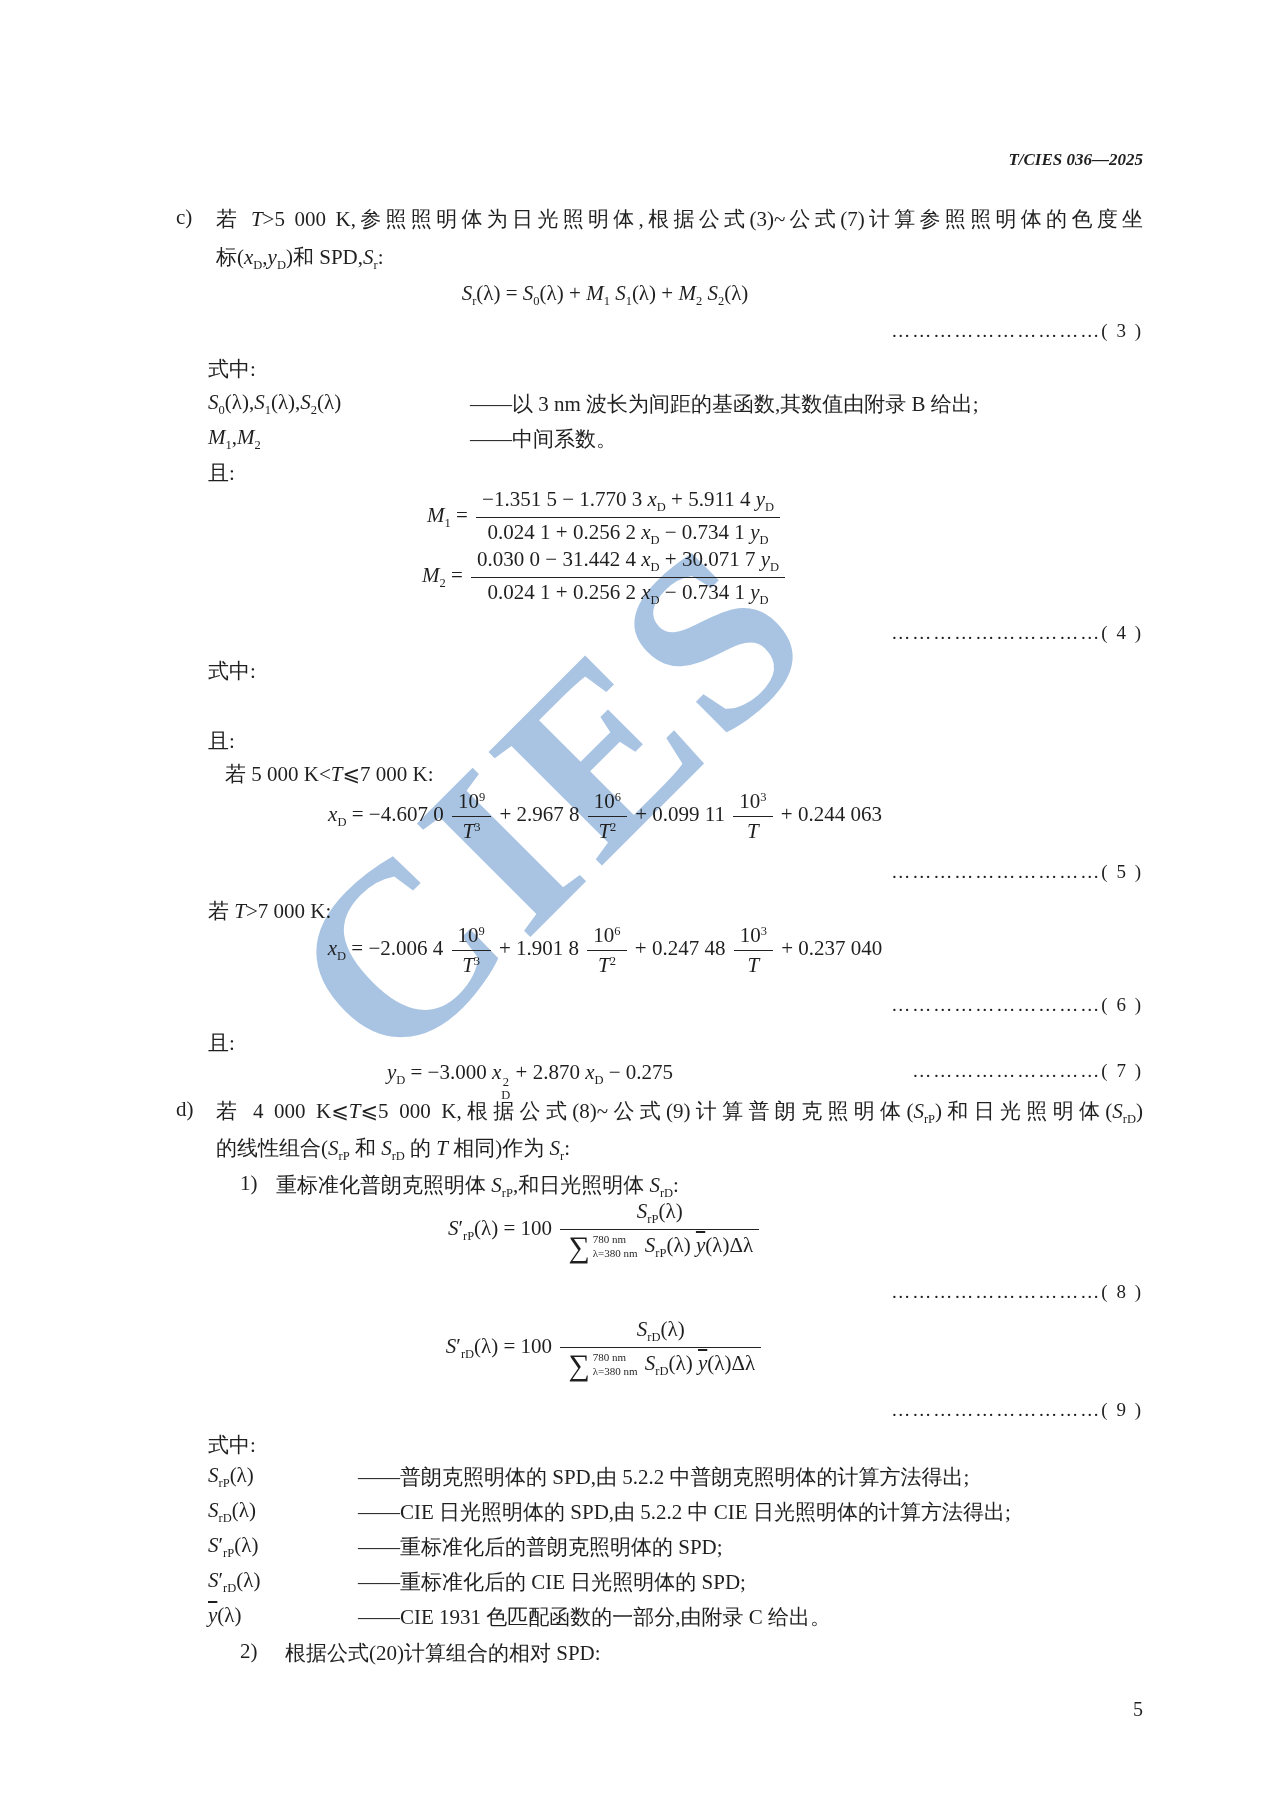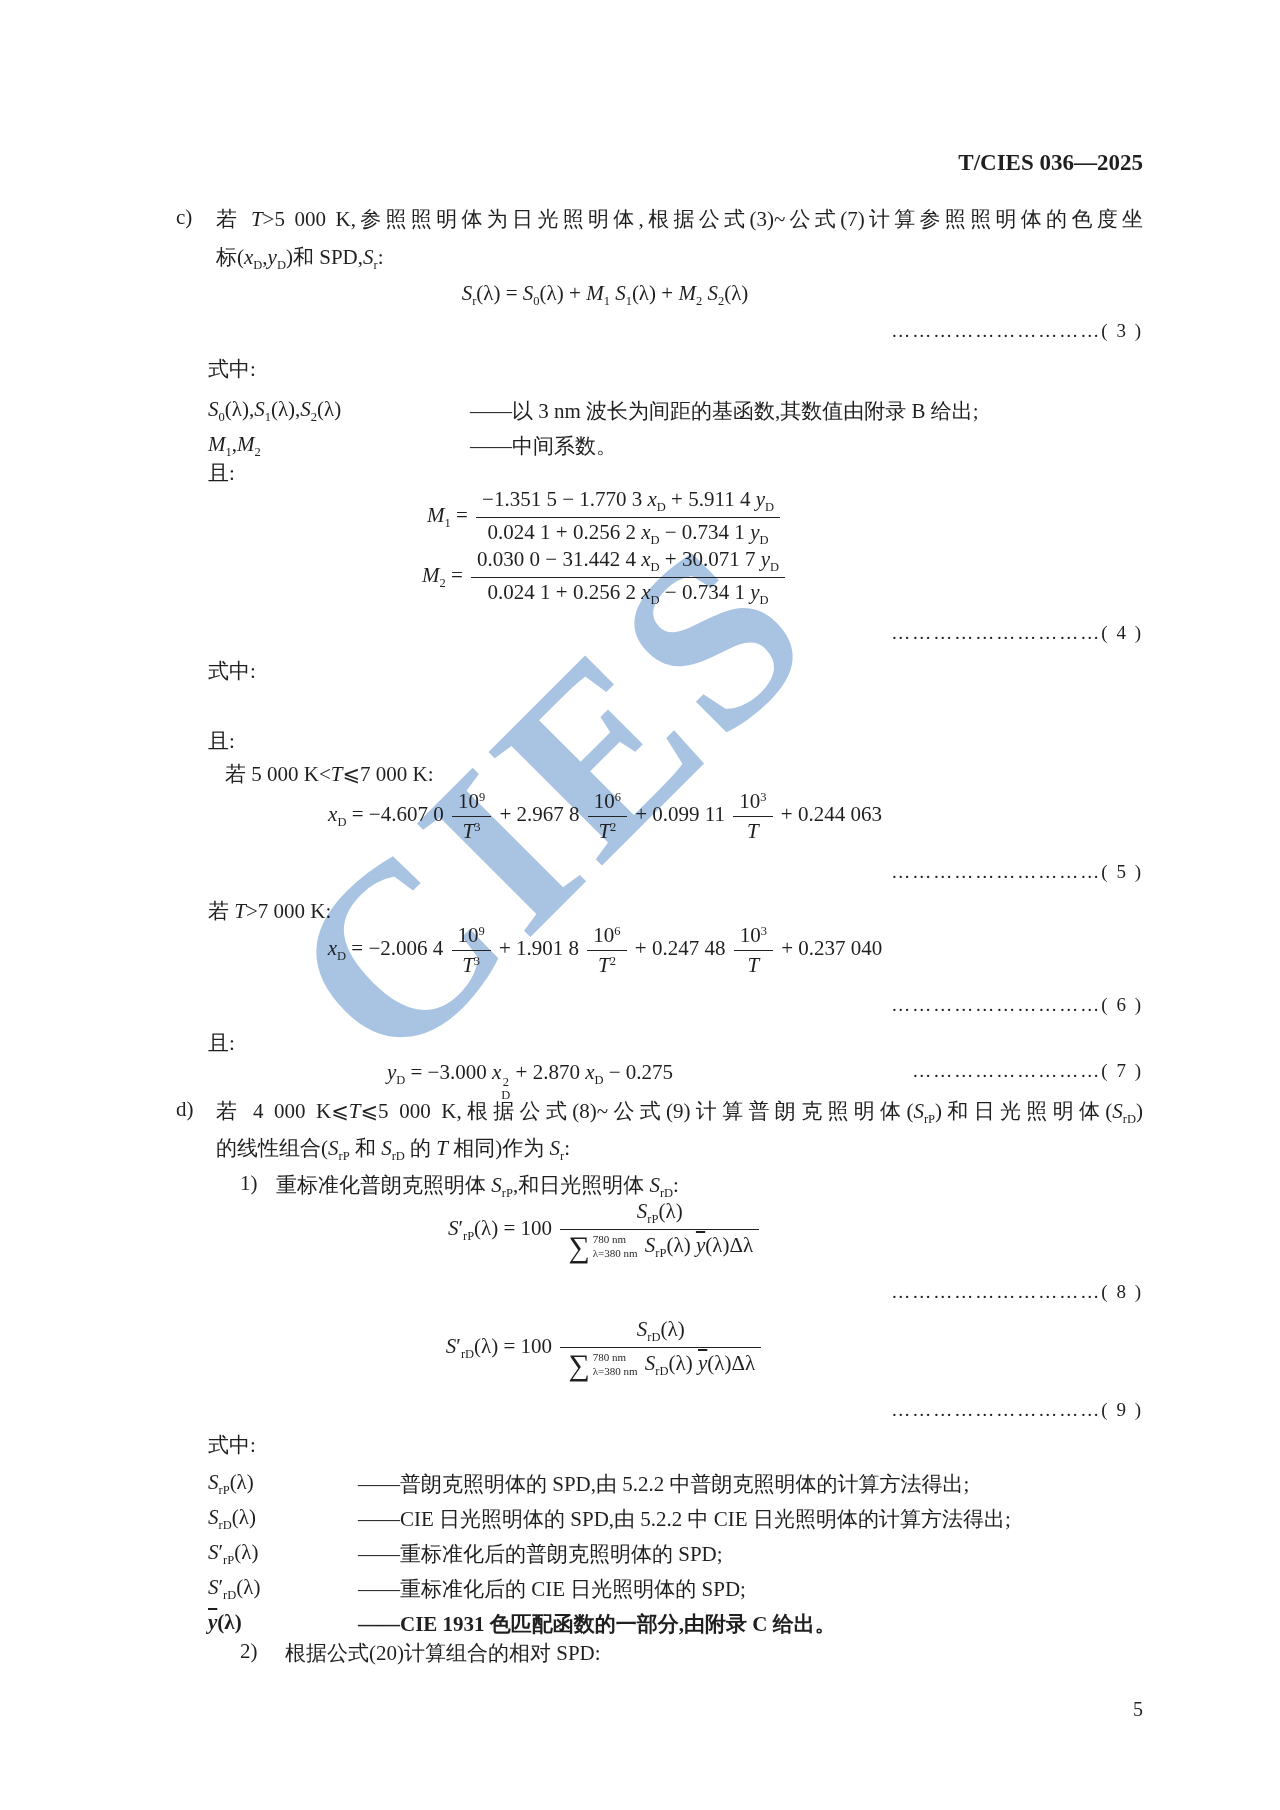--- a/index.html
+++ b/index.html
@@ -7,27 +7,27 @@
     position:relative;width:1280px;height:1810px;margin:0 auto;background:#ffffff;
     font-family:"Liberation Serif","DejaVu Serif",serif;color:#1f1f1f;overflow:hidden;
   }
   .wm{
     position:absolute;left:150px;top:540px;width:800px;height:520px;
     display:flex;align-items:center;justify-content:center;
     font-size:245px;font-weight:bold;letter-spacing:10px;
     transform:rotate(-45deg);z-index:0;user-select:none;
   }
   .layer{position:absolute;inset:0;z-index:1;}
-  .hdr{position:absolute;top:150px;right:137px;font-size:23px;font-weight:bold;white-space:pre;}
+  .hdr{position:absolute;top:150px;right:137px;font-size:17px;font-weight:bold;white-space:pre;font-style:italic;}
   .trow{position:absolute;white-space:pre;font-size:21px;line-height:28px;}
   .lbl{position:absolute;font-size:21px;white-space:pre;}
   .frow{position:absolute;text-align:center;white-space:pre;font-size:21px;}
   .dots{position:absolute;right:137px;font-size:19px;letter-spacing:2px;white-space:pre;}
   .dots7{position:absolute;right:137px;top:0;font-size:19px;letter-spacing:2px;white-space:pre;}
-  .defrow{position:absolute;display:flex;font-size:21px;white-space:pre;margin-top:7px;}
+  .defrow{position:absolute;display:flex;font-size:21px;white-space:pre;}
   .term-wide{display:inline-block;width:262px;}
   .term-narrow{display:inline-block;width:150px;}
   .fill{width:927px;text-align:justify;text-align-last:justify;}
   .s-n{}
   .s-i{font-style:italic;}
   .s-sub{font-size:12.5px;vertical-align:-5px;letter-spacing:0;}
   .s-sup{font-size:12.5px;vertical-align:7px;letter-spacing:0;}
   .frac{display:inline-block;vertical-align:middle;text-align:center;margin:0 3px;}
   .num{display:block;padding:0 6px 2px;border-bottom:1.4px solid #222;white-space:pre;}
   .den{display:block;padding:2px 6px 0;white-space:pre;}
@@ -116,21 +116,21 @@
       <span>——CIE 日光照明体的 SPD,由 5.2.2 中 CIE 日光照明体的计算方法得出;</span>
     </div>
     <div class="defrow" style="left:208px;top:1533px;">
       <span class="term-narrow"><span class="s-i">S</span><span class="s-n">′</span><span class="s-sub">rP</span><span class="s-n">(λ)</span></span>
       <span>——重标准化后的普朗克照明体的 SPD;</span>
     </div>
     <div class="defrow" style="left:208px;top:1568px;">
       <span class="term-narrow"><span class="s-i">S</span><span class="s-n">′</span><span class="s-sub">rD</span><span class="s-n">(λ)</span></span>
       <span>——重标准化后的 CIE 日光照明体的 SPD;</span>
     </div>
-    <div class="defrow" style="left:208px;top:1603px;font-weight:bold;">
+    <div class="defrow" style="left:208px;top:1603px;">
       <span class="term-narrow"><span class="ovl"><span class="s-i">y</span></span><span class="s-n">(λ)</span></span>
       <span>——CIE 1931 色匹配函数的一部分,由附录 C 给出。</span>
     </div>
 
     <span class="lbl" style="left:240px;top:1639px;">2)</span>
     <div class="trow" style="left:285px;top:1639px;">根据公式(20)计算组合的相对 SPD:</div>
 
     <div class="pagenum">5</div>
 
   </div>

